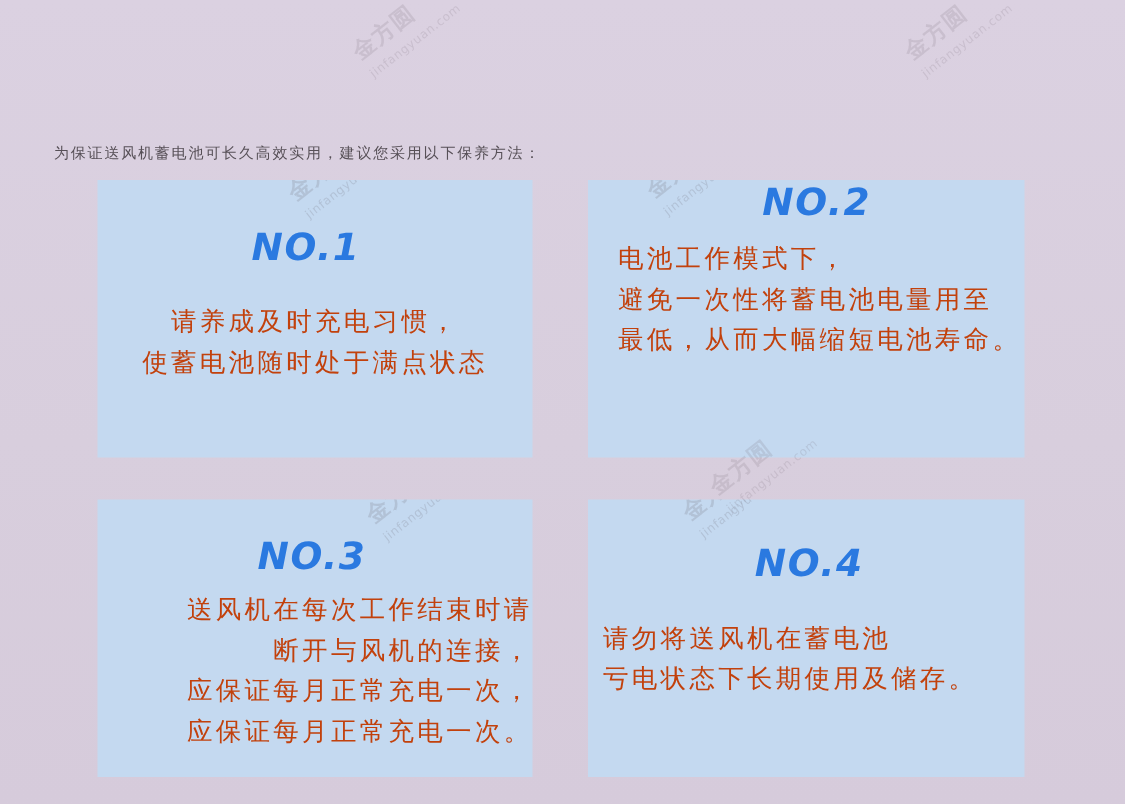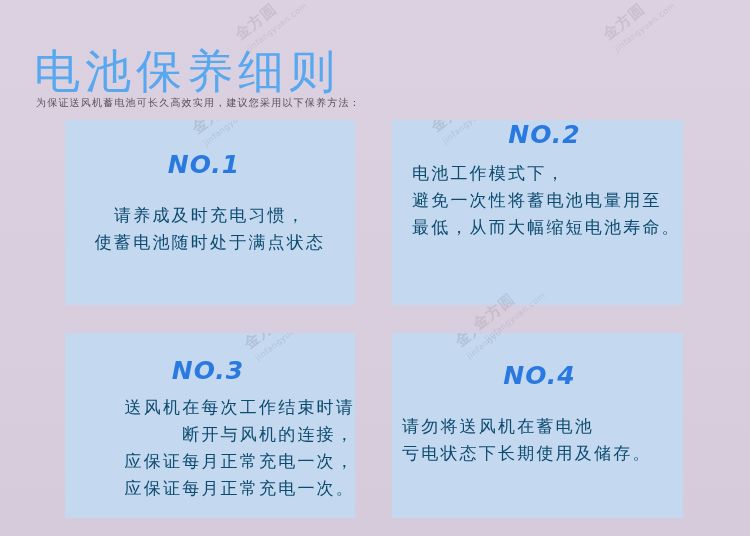--- a/index.html
+++ b/index.html
@@ -83,21 +83,21 @@
     font-style: italic;
     font-size: 25px;
     line-height: 30px;
     letter-spacing: 1px;
     text-align: center;
     font-family: "DejaVu Sans", "Liberation Sans", sans-serif;
     white-space: nowrap;
   }
 
   .card-lines {
-    color: #0c4a6e;
+    color: #c2410c;
     font-size: 17px;
     line-height: 27px;
     letter-spacing: 2.2px;
     font-family: "DejaVu Sans", "Liberation Sans", sans-serif;
     white-space: nowrap;
   }
   .card-lines .line { display: block; }
 
   
   .card.pos-0 .card-badge { margin-top: 30px; margin-left: -12px; }
@@ -176,21 +176,20 @@
   </div>
   <div class="bg-watermark w2">
     <span>金方圆</span>
     <span class="wm-sub">jinfangyuan.com</span>
   </div>
   <div class="bg-watermark w3">
     <span>金方圆</span>
     <span class="wm-sub">jinfangyuan.com</span>
   </div>
 
-  <h1 class="page-title">电池保养细则</h1>
   <p class="page-subtitle">为保证送风机蓄电池可长久高效实用，建议您采用以下保养方法：</p>
 
   <div class="card-grid">
 
     <div class="card pos-0">
       <div class="watermark">
         <span>金方圆</span>
         <span class="wm-sub">jinfangyuan.com</span>
       </div>
       <div class="card-inner">

